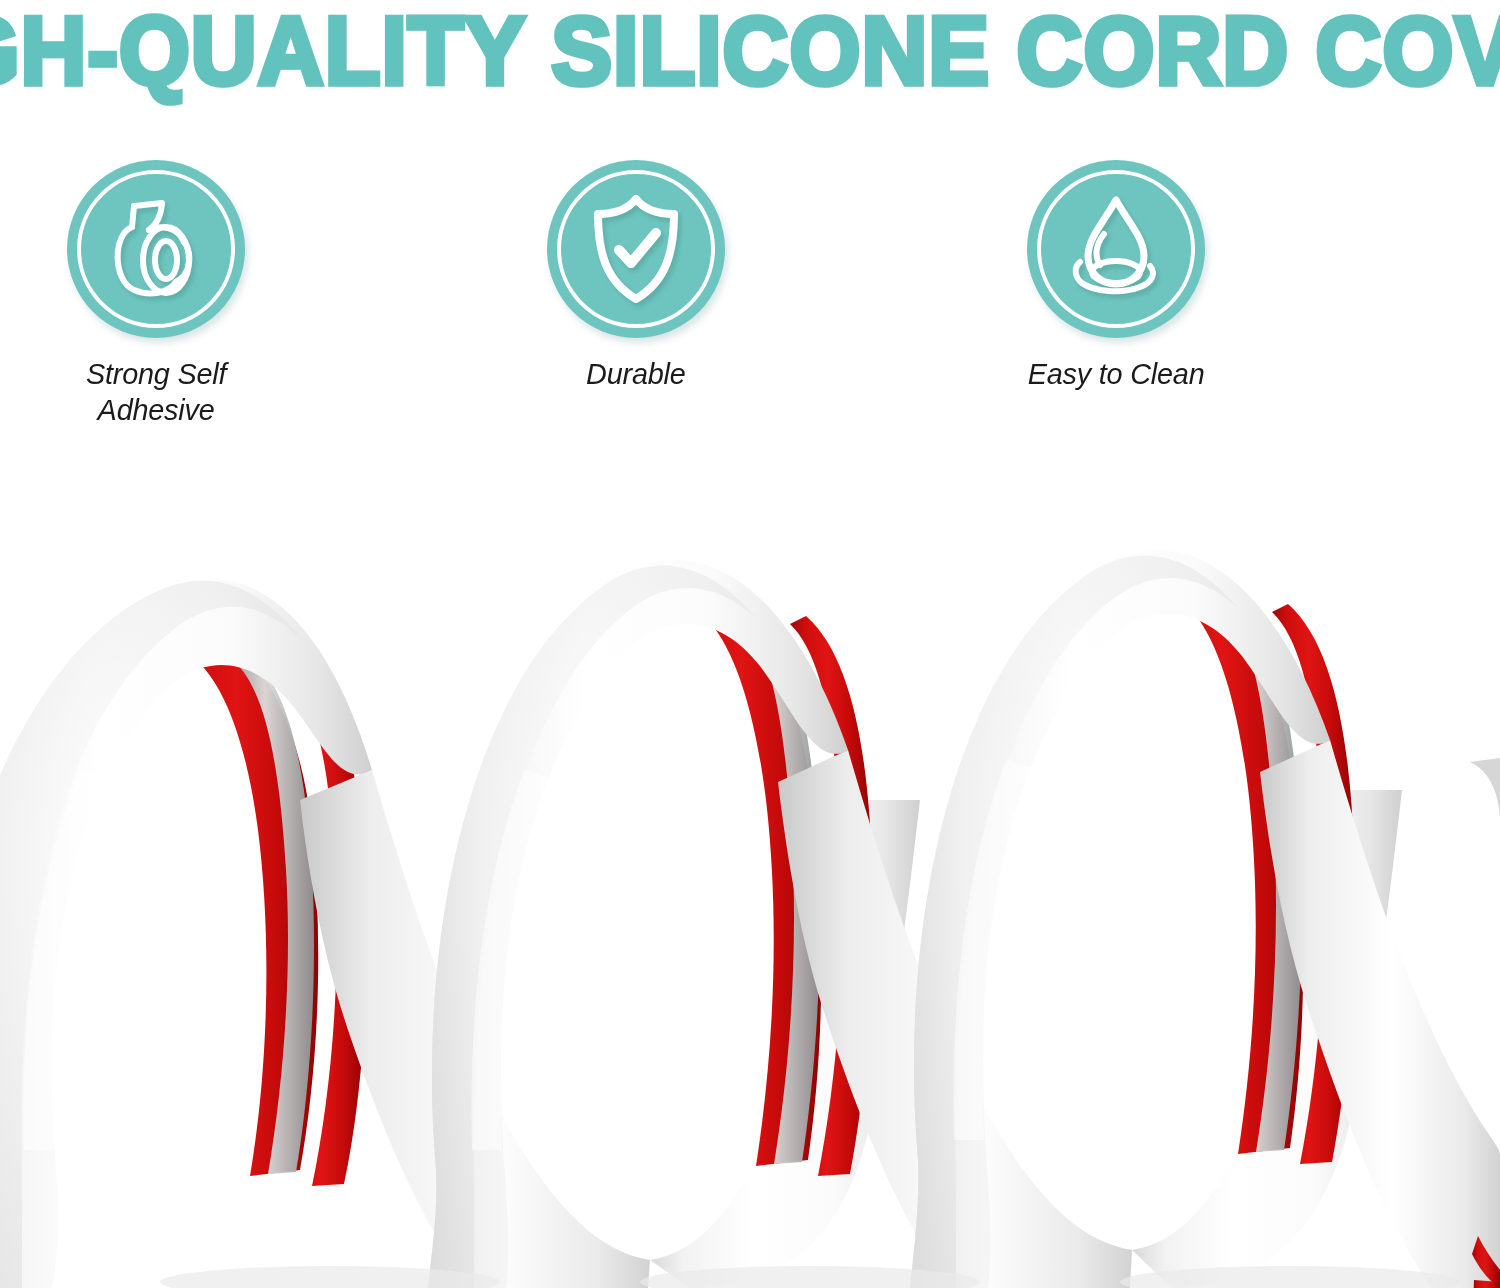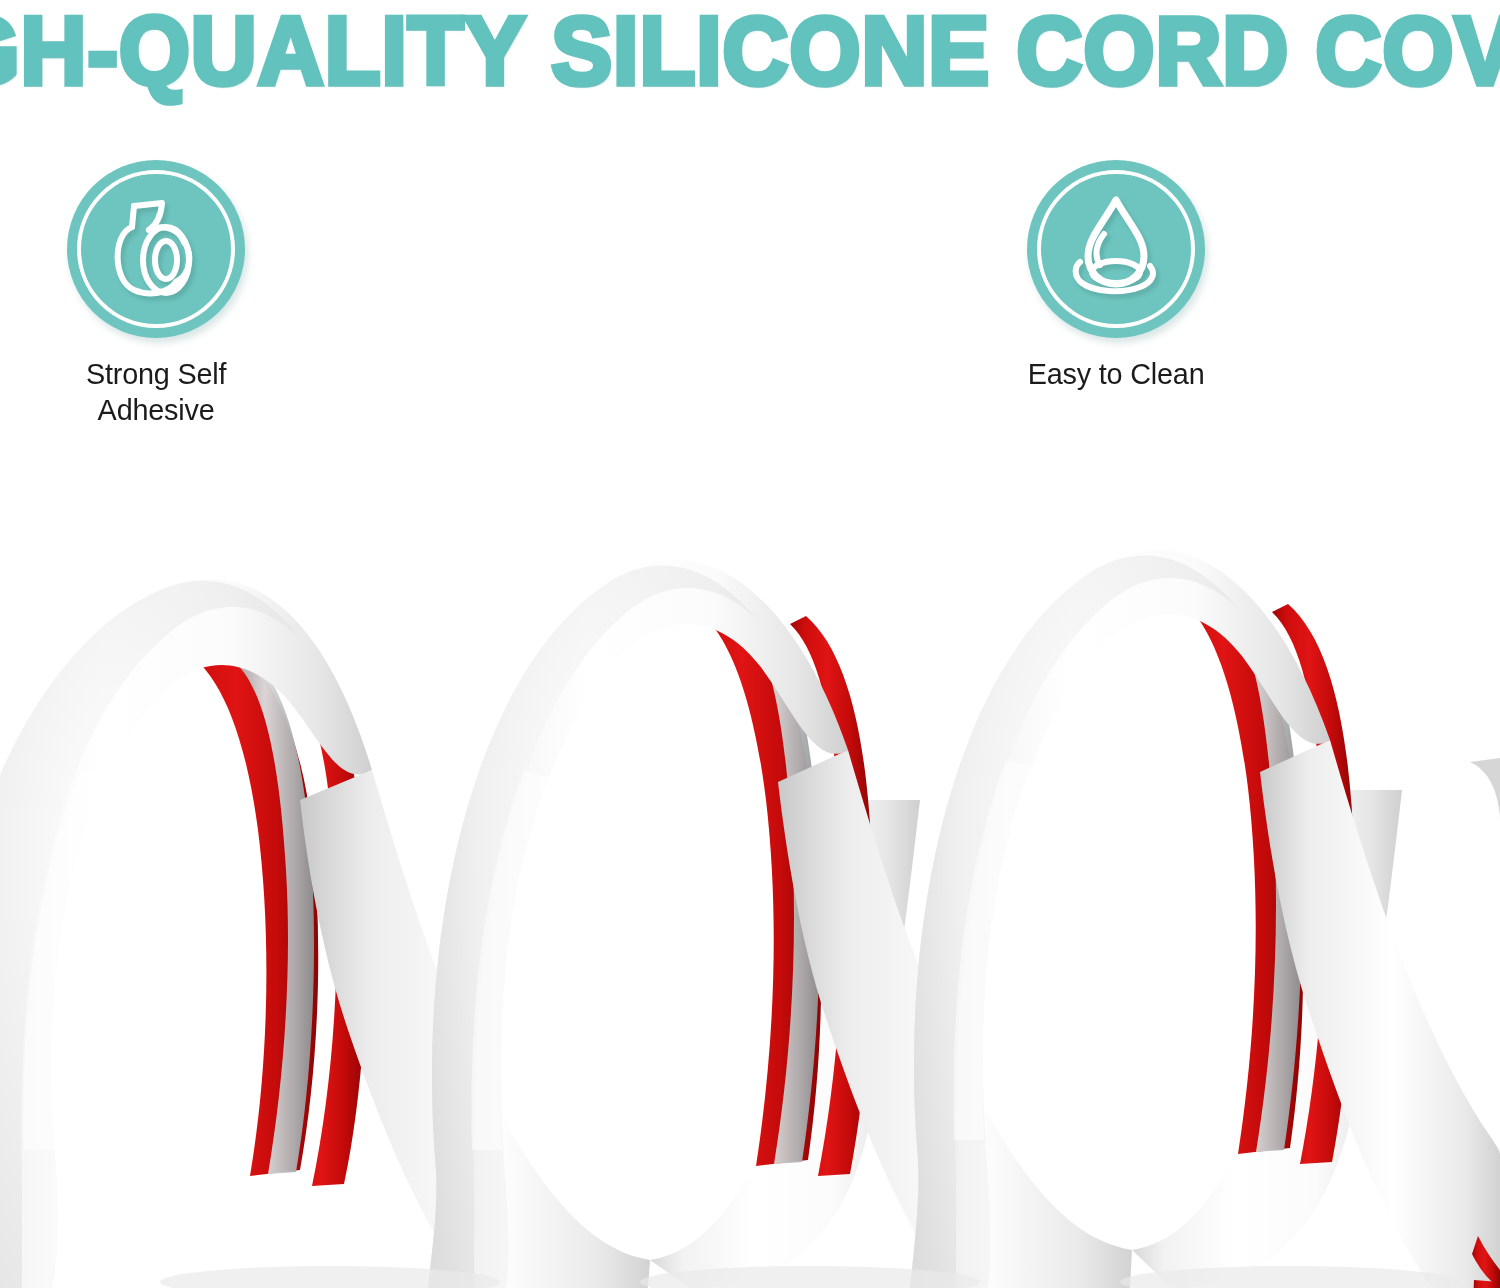--- a/index.html
+++ b/index.html
@@ -29,20 +29,21 @@
     -webkit-text-stroke: 5px #62c2bd;
     paint-order: stroke fill;
     text-shadow: 2px 3px 2px rgba(120,190,190,0.28);
   }
 
   
   .features {
     position: absolute; left: 0; top: 160px; width: 1272px; height: 290px;
     display: flex; justify-content: space-between; align-items: flex-start;
     padding: 0 56px;
+    font-style: italic;
   }
   .feature {
     width: 200px; display: flex; flex-direction: column; align-items: center;
   }
   .badge {
     position: relative;
     width: 178px; height: 178px; border-radius: 50%;
     background: #6ec5bf;
     display: flex; align-items: center; justify-content: center;
     box-shadow: 3px 5px 7px rgba(130,170,170,0.30);
@@ -102,20 +103,33 @@
       </div>
       <div class="caption">
         <div>Strong Self</div>
         <div>Adhesive</div>
       </div>
     </div>
 
 
 
 
+    <div class="feature">
+      <div class="badge">
+        <svg width="96" height="112" viewBox="0 0 96 112" fill="none" stroke="#ffffff" stroke-linecap="round" stroke-linejoin="round">
+          <path d="M48 6 C40 16 26 21 10 21 C10 60 18 88 48 106 C78 88 86 60 86 21
+                   C70 21 56 16 48 6 Z" stroke-width="8"></path>
+          <path d="M31 57 L43 70 L68 40" stroke-width="10"></path>
+        </svg>
+      </div>
+      <div class="caption">
+        <div>Durable</div>
+        <div></div>
+      </div>
+    </div>
 
     <div class="feature">
       <div class="badge">
         <svg width="112" height="110" viewBox="0 0 112 110" fill="none" stroke="#ffffff" stroke-linecap="round" stroke-linejoin="round">
           <path d="M56 6 C44 28 28 44 28 62 C28 79 41 90 56 90 C71 90 84 79 84 62
                    C84 44 68 28 56 6 Z" stroke-width="7"></path>
           <path d="M44 40 C36 50 34 62 40 71" stroke-width="6"></path>
           <ellipse cx="56" cy="78" rx="24" ry="11" stroke-width="6"></ellipse>
           <path d="M20 68 C14 73 14 83 22 89 C34 98 62 100 80 93 C93 88 96 79 90 72" stroke-width="6"></path>
         </svg>

